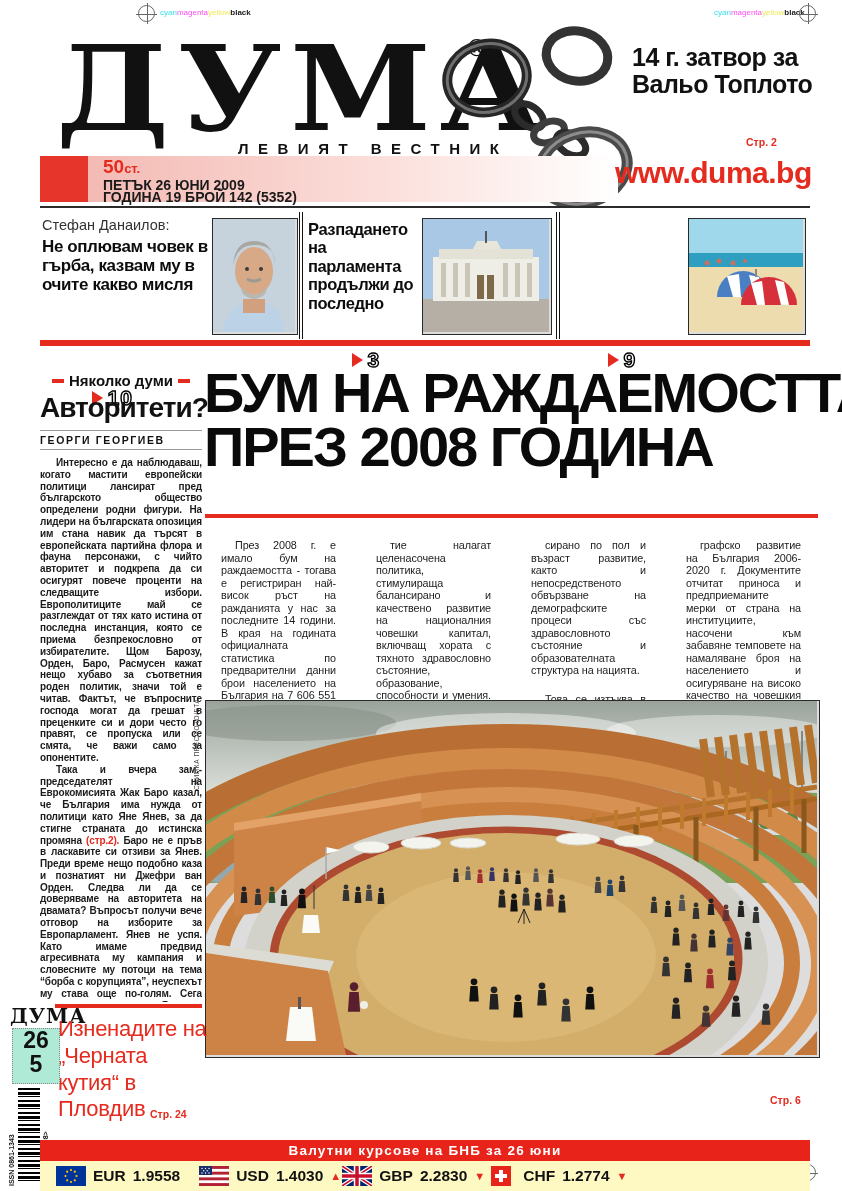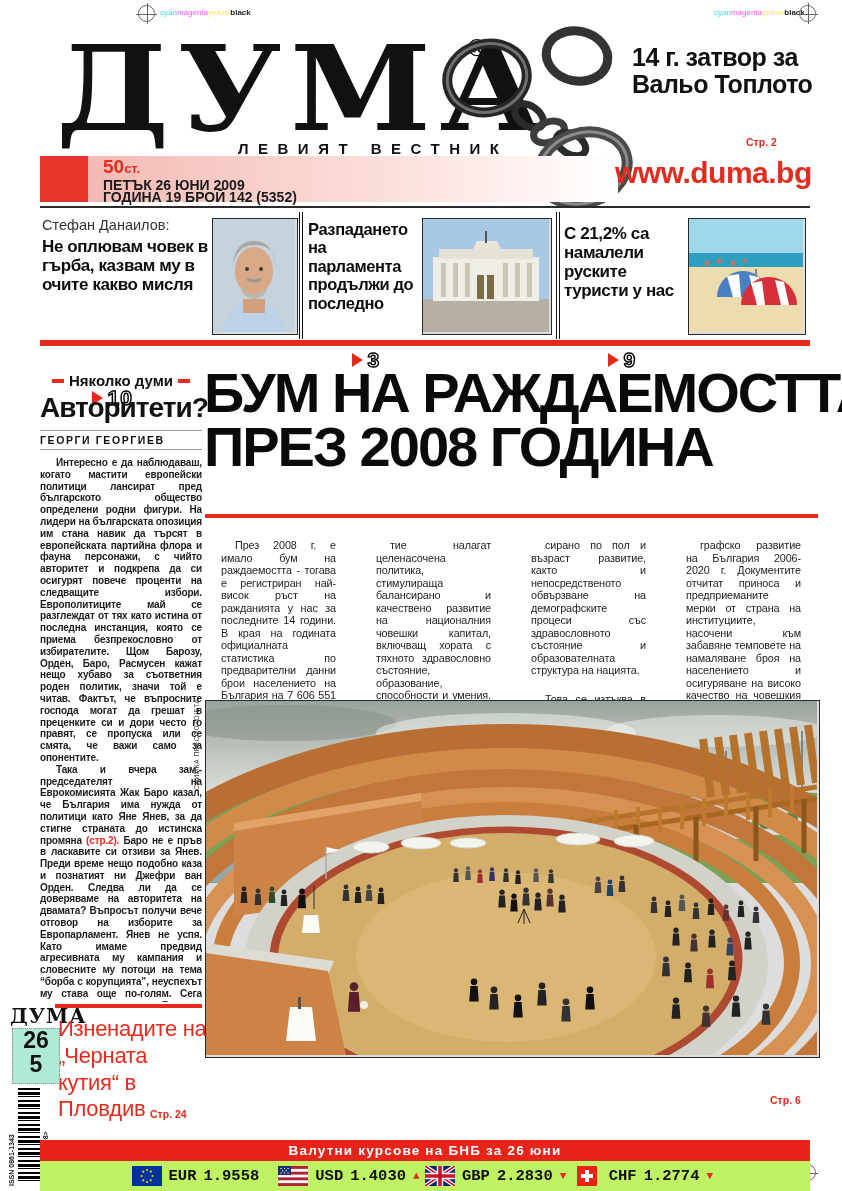--- a/index.html
+++ b/index.html
@@ -53,21 +53,21 @@
                    transform-origin:0 0;white-space:nowrap;}
   
   .bl-headline{font-weight:400;font-size:22px;line-height:1.22;color:#e52a1e;letter-spacing:-0.3px;}
   .lotto{background:#aeead6;border:1px dotted #888;text-align:center;font-weight:800;font-size:23px;line-height:1.04;}
   .mini-logo{font-family:"DejaVu Serif",serif;font-weight:bold;font-size:20px;letter-spacing:1px;}
   .barcode-bars{background:repeating-linear-gradient(180deg,#000 0 2px,#fff 2px 4px,#000 4px 7px,#fff 7px 8px,#000 8px 9px,#fff 9px 12px);}
   .rotlabel{font-size:7px;font-weight:bold;color:#111;transform:rotate(-90deg);transform-origin:0 0;white-space:nowrap;}
   
   .cur-header{background:#e8231a;color:#fff;font-weight:800;font-size:13.5px;letter-spacing:1.2px;
               text-align:center;line-height:21px;}
-  .cur-row{background:#bef264;display:flex;align-items:center;justify-content:center;padding:0 16px;font-family:Liberation Mono, monospace;}
+  .cur-row{background:#fef9c3;display:flex;align-items:center;justify-content:flex-start;padding:0 16px;}
   .cur-item{display:flex;align-items:center;gap:7px;font-weight:800;font-size:15.5px;color:#111;}
   .cur-arrow{color:#e52a1e;font-size:11px;font-weight:bold;width:12px;}
   .flag{display:block;}
 </style>
 </head>
 <body>
 
 <div id="page">
 
   <div class="abs regmark" style="left:138px;top:5px;"></div>
@@ -144,21 +144,20 @@
             <rect x="92" y="44" width="5" height="34"></rect>
             <rect x="104" y="44" width="5" height="34"></rect>
           </g>
         <g fill="#7d6a48">
             <rect x="54" y="56" width="7" height="24"></rect>
             <rect x="64" y="56" width="7" height="24"></rect>
           </g>
       </svg>
     </div>
     <div class="abs vsep" style="left:516px;top:0;height:127px;"></div>
-    <div class="abs teaser-title" style="left:524px;top:12px;width:120px;font-size:17px;">С 21,2% са намалели руските туристи у нас</div>
     <div class="abs photo-frame" style="left:648px;top:6px;width:116px;height:115px;">
       <svg width="114" height="113" viewBox="0 0 114 113">
         <rect width="114" height="40" fill="#9fd8ea"></rect>
         <rect y="34" width="114" height="16" fill="#2e9fc0"></rect>
         <rect y="48" width="114" height="65" fill="#ecdcae"></rect>
         <g fill="#c9705e">
             <circle cx="18" cy="44" r="2.5"></circle>
             <circle cx="30" cy="42" r="2.5"></circle>
             <circle cx="44" cy="44" r="2.5"></circle>
             <circle cx="56" cy="42" r="2"></circle>

